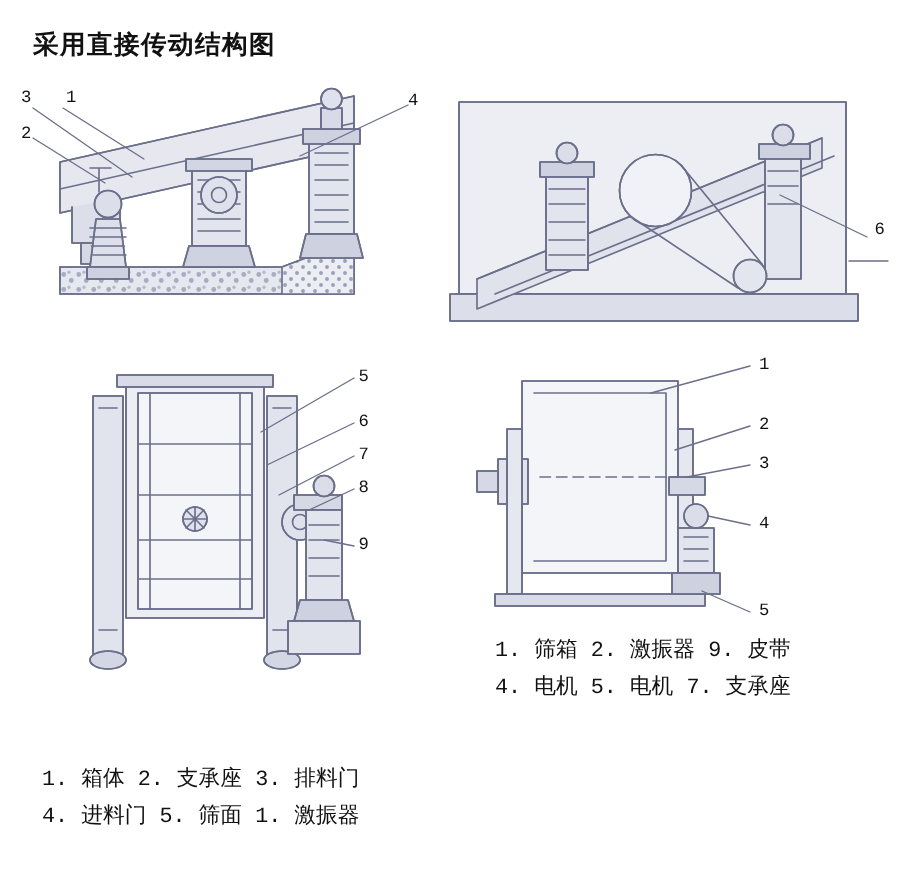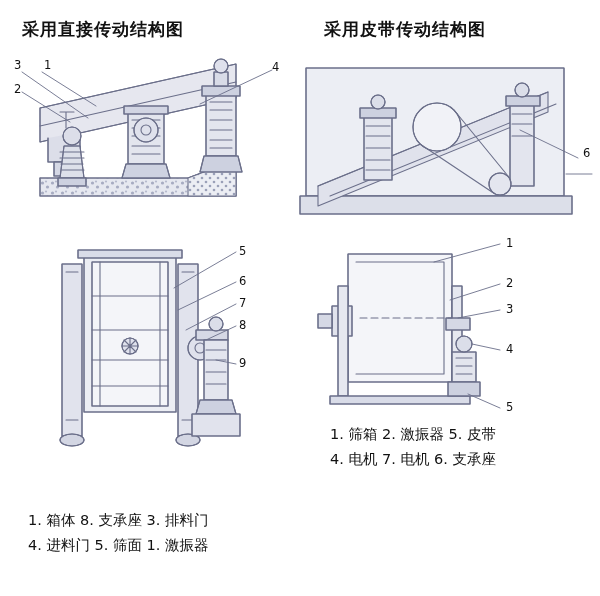--- a/index.html
+++ b/index.html
@@ -13,20 +13,21 @@
     position: relative;
     font-family: "DejaVu Sans", "Liberation Sans", sans-serif;
     color: #111111;
     overflow: hidden;
   }
   .stage {
     position: absolute;
     left: 0; top: 0;
     width: 540px;
     height: 596px;
+    font-family: Liberation Mono, monospace;
   }
   .title {
     position: absolute;
     font-weight: bold;
     font-size: 17px;
     letter-spacing: 1px;
     color: #111;
     white-space: nowrap;
   }
   #title-left  { left: 22px;  top: 18px; }
@@ -58,21 +59,20 @@
     pointer-events: none;
   }
 </style>
 </head>
 <body>
 
 <div class="stage">
 
   <div class="title" id="title-left">采用直接传动结构图</div>
 
-  <div class="title" id="title-right">采用皮带传动结构图</div>
 
   <svg class="art" viewBox="0 0 600 596">
     <defs>
       <pattern id="hatch" width="7" height="7" patternUnits="userSpaceOnUse" patternTransform="rotate(45)">
         <rect width="7" height="7" fill="#e9eaf1"></rect>
         <line x1="0" y1="0" x2="0" y2="7" stroke="#8b90a8" stroke-width="1.4"></line>
       </pattern>
       <pattern id="dots" width="8" height="8" patternUnits="userSpaceOnUse">
         <rect width="8" height="8" fill="#eceef4"></rect>
         <circle cx="2" cy="2" r="1.3" fill="#9aa0b8"></circle>
@@ -287,22 +287,22 @@
 
   <div class="callout" style="left:583px; top:148px;">6</div>
 
   <div class="callout" style="left:506px; top:238px;">1</div>
   <div class="callout" style="left:506px; top:278px;">2</div>
   <div class="callout" style="left:506px; top:304px;">3</div>
   <div class="callout" style="left:506px; top:344px;">4</div>
   <div class="callout" style="left:506px; top:402px;">5</div>
 
   <div class="legend" id="legend-right">
-    <span class="legend-line">1. 筛箱   2. 激振器   5. 皮带</span>
-    <span class="legend-line">4. 电机   7. 电机   6. 支承座</span>
+    <span class="legend-line">1. 筛箱   2. 激振器   9. 皮带</span>
+    <span class="legend-line">4. 电机   5. 电机   7. 支承座</span>
   </div>
 
   <div class="legend" id="legend-left">
-    <span class="legend-line">1. 箱体   8. 支承座   3. 排料门</span>
+    <span class="legend-line">1. 箱体   2. 支承座   3. 排料门</span>
     <span class="legend-line">4. 进料门   5. 筛面   1. 激振器</span>
   </div>
 
 </div>
 
 </body></html>

